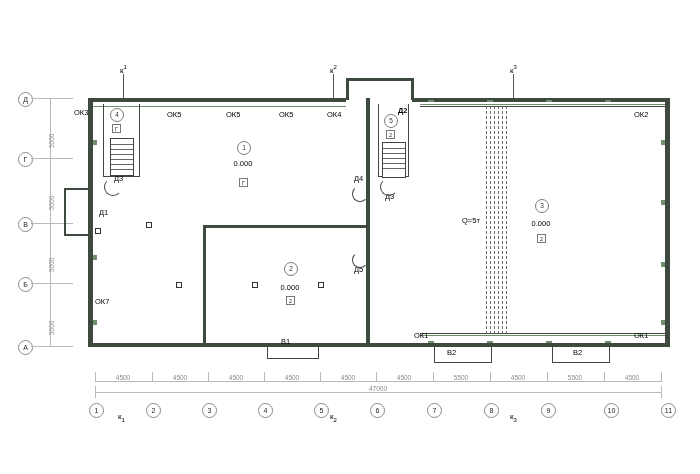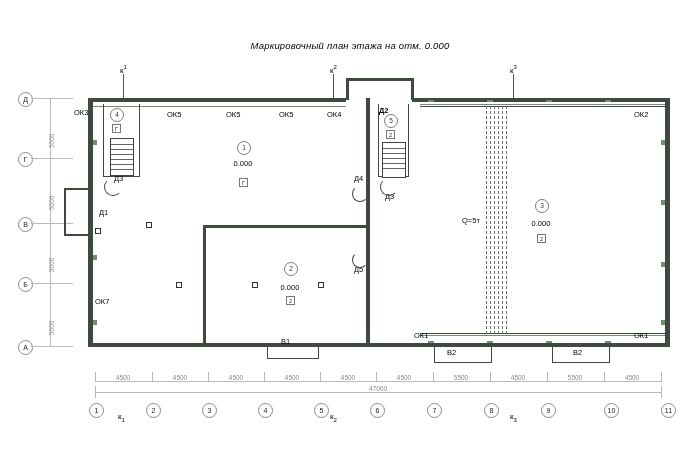--- a/index.html
+++ b/index.html
@@ -139,21 +139,20 @@
   .tick {
     position: absolute;
     background: #6f8f6f;
   }
 </style>
 </head>
 <body>
 
 <div id="page">
 
-  <div class="ttl">Маркировочный план этажа на отм. 0.000</div>
 
   <div class="axcirc" style="left:18px; top:92px;">Д</div>
   <div class="axcirc" style="left:18px; top:152px;">Г</div>
   <div class="axcirc" style="left:18px; top:217px;">В</div>
   <div class="axcirc" style="left:18px; top:277px;">Б</div>
   <div class="axcirc" style="left:18px; top:340px;">А</div>
 
   <div class="lt" style="left:31px; top:98px;  width:42px; height:1px;"></div>
   <div class="lt" style="left:31px; top:158px; width:42px; height:1px;"></div>
   <div class="lt" style="left:31px; top:223px; width:42px; height:1px;"></div>
@@ -284,21 +283,21 @@
   <div class="lbl" style="left:327px; top:110px;">ОК4</div>
   <div class="lbl" style="left:634px; top:110px;">ОК2</div>
 
   <div class="lbl" style="left:95px; top:297px;">ОК7</div>
 
   <div class="lbl" style="left:414px; top:331px;">ОК1</div>
   <div class="lbl" style="left:634px; top:331px;">ОК1</div>
 
   <div class="lbl" style="left:114px; top:174px;">Д3</div>
   <div class="lbl" style="left:99px;  top:208px;">Д1</div>
-  <div class="lbl" style="left:379px; top:106px;font-weight:bold;">Д2</div>
+  <div class="lbl" style="left:398px; top:106px;font-weight:bold;">Д2</div>
   <div class="lbl" style="left:354px; top:174px;">Д4</div>
   <div class="lbl" style="left:385px; top:192px;">Д3</div>
   <div class="lbl" style="left:354px; top:265px;">Д5</div>
 
   <div class="lbl" style="left:281px; top:337px;">В1</div>
   <div class="lbl" style="left:447px; top:348px;">В2</div>
   <div class="lbl" style="left:573px; top:348px;">В2</div>
 
   <div class="thin" style="left:267px; top:347px; width:1px; height:12px; background:#444;"></div>
   <div class="thin" style="left:267px; top:358px; width:52px; height:1px; background:#444;"></div>

